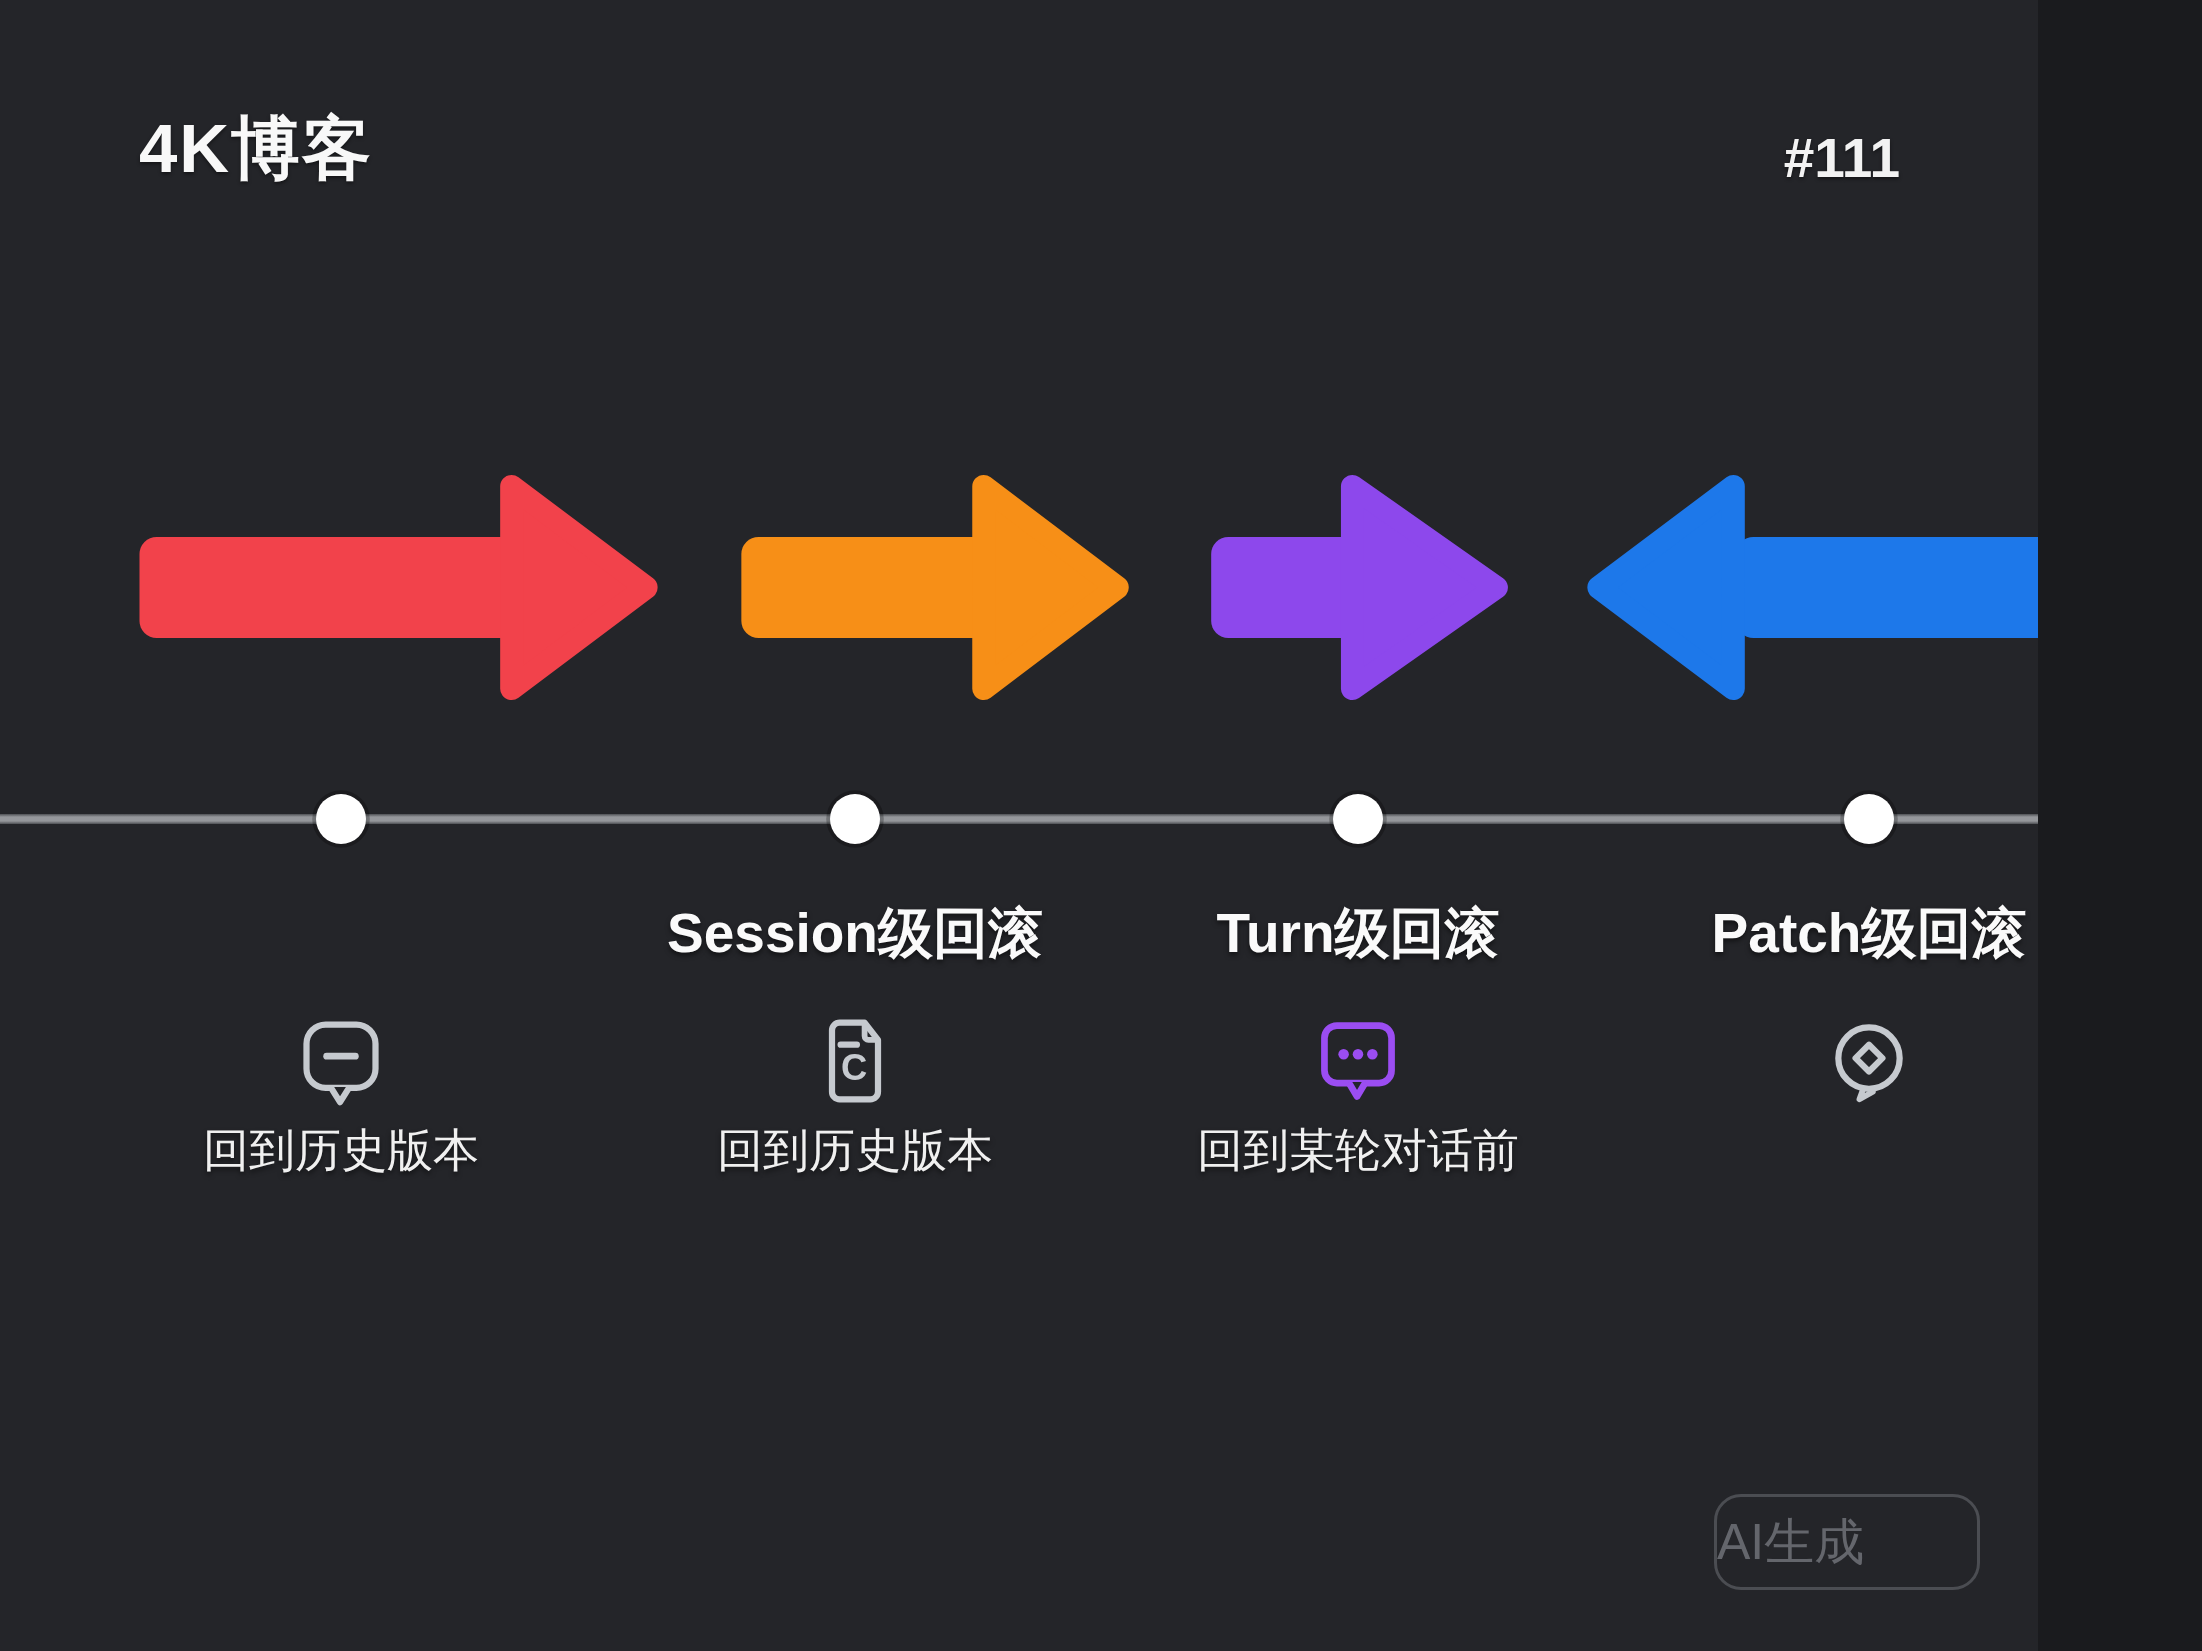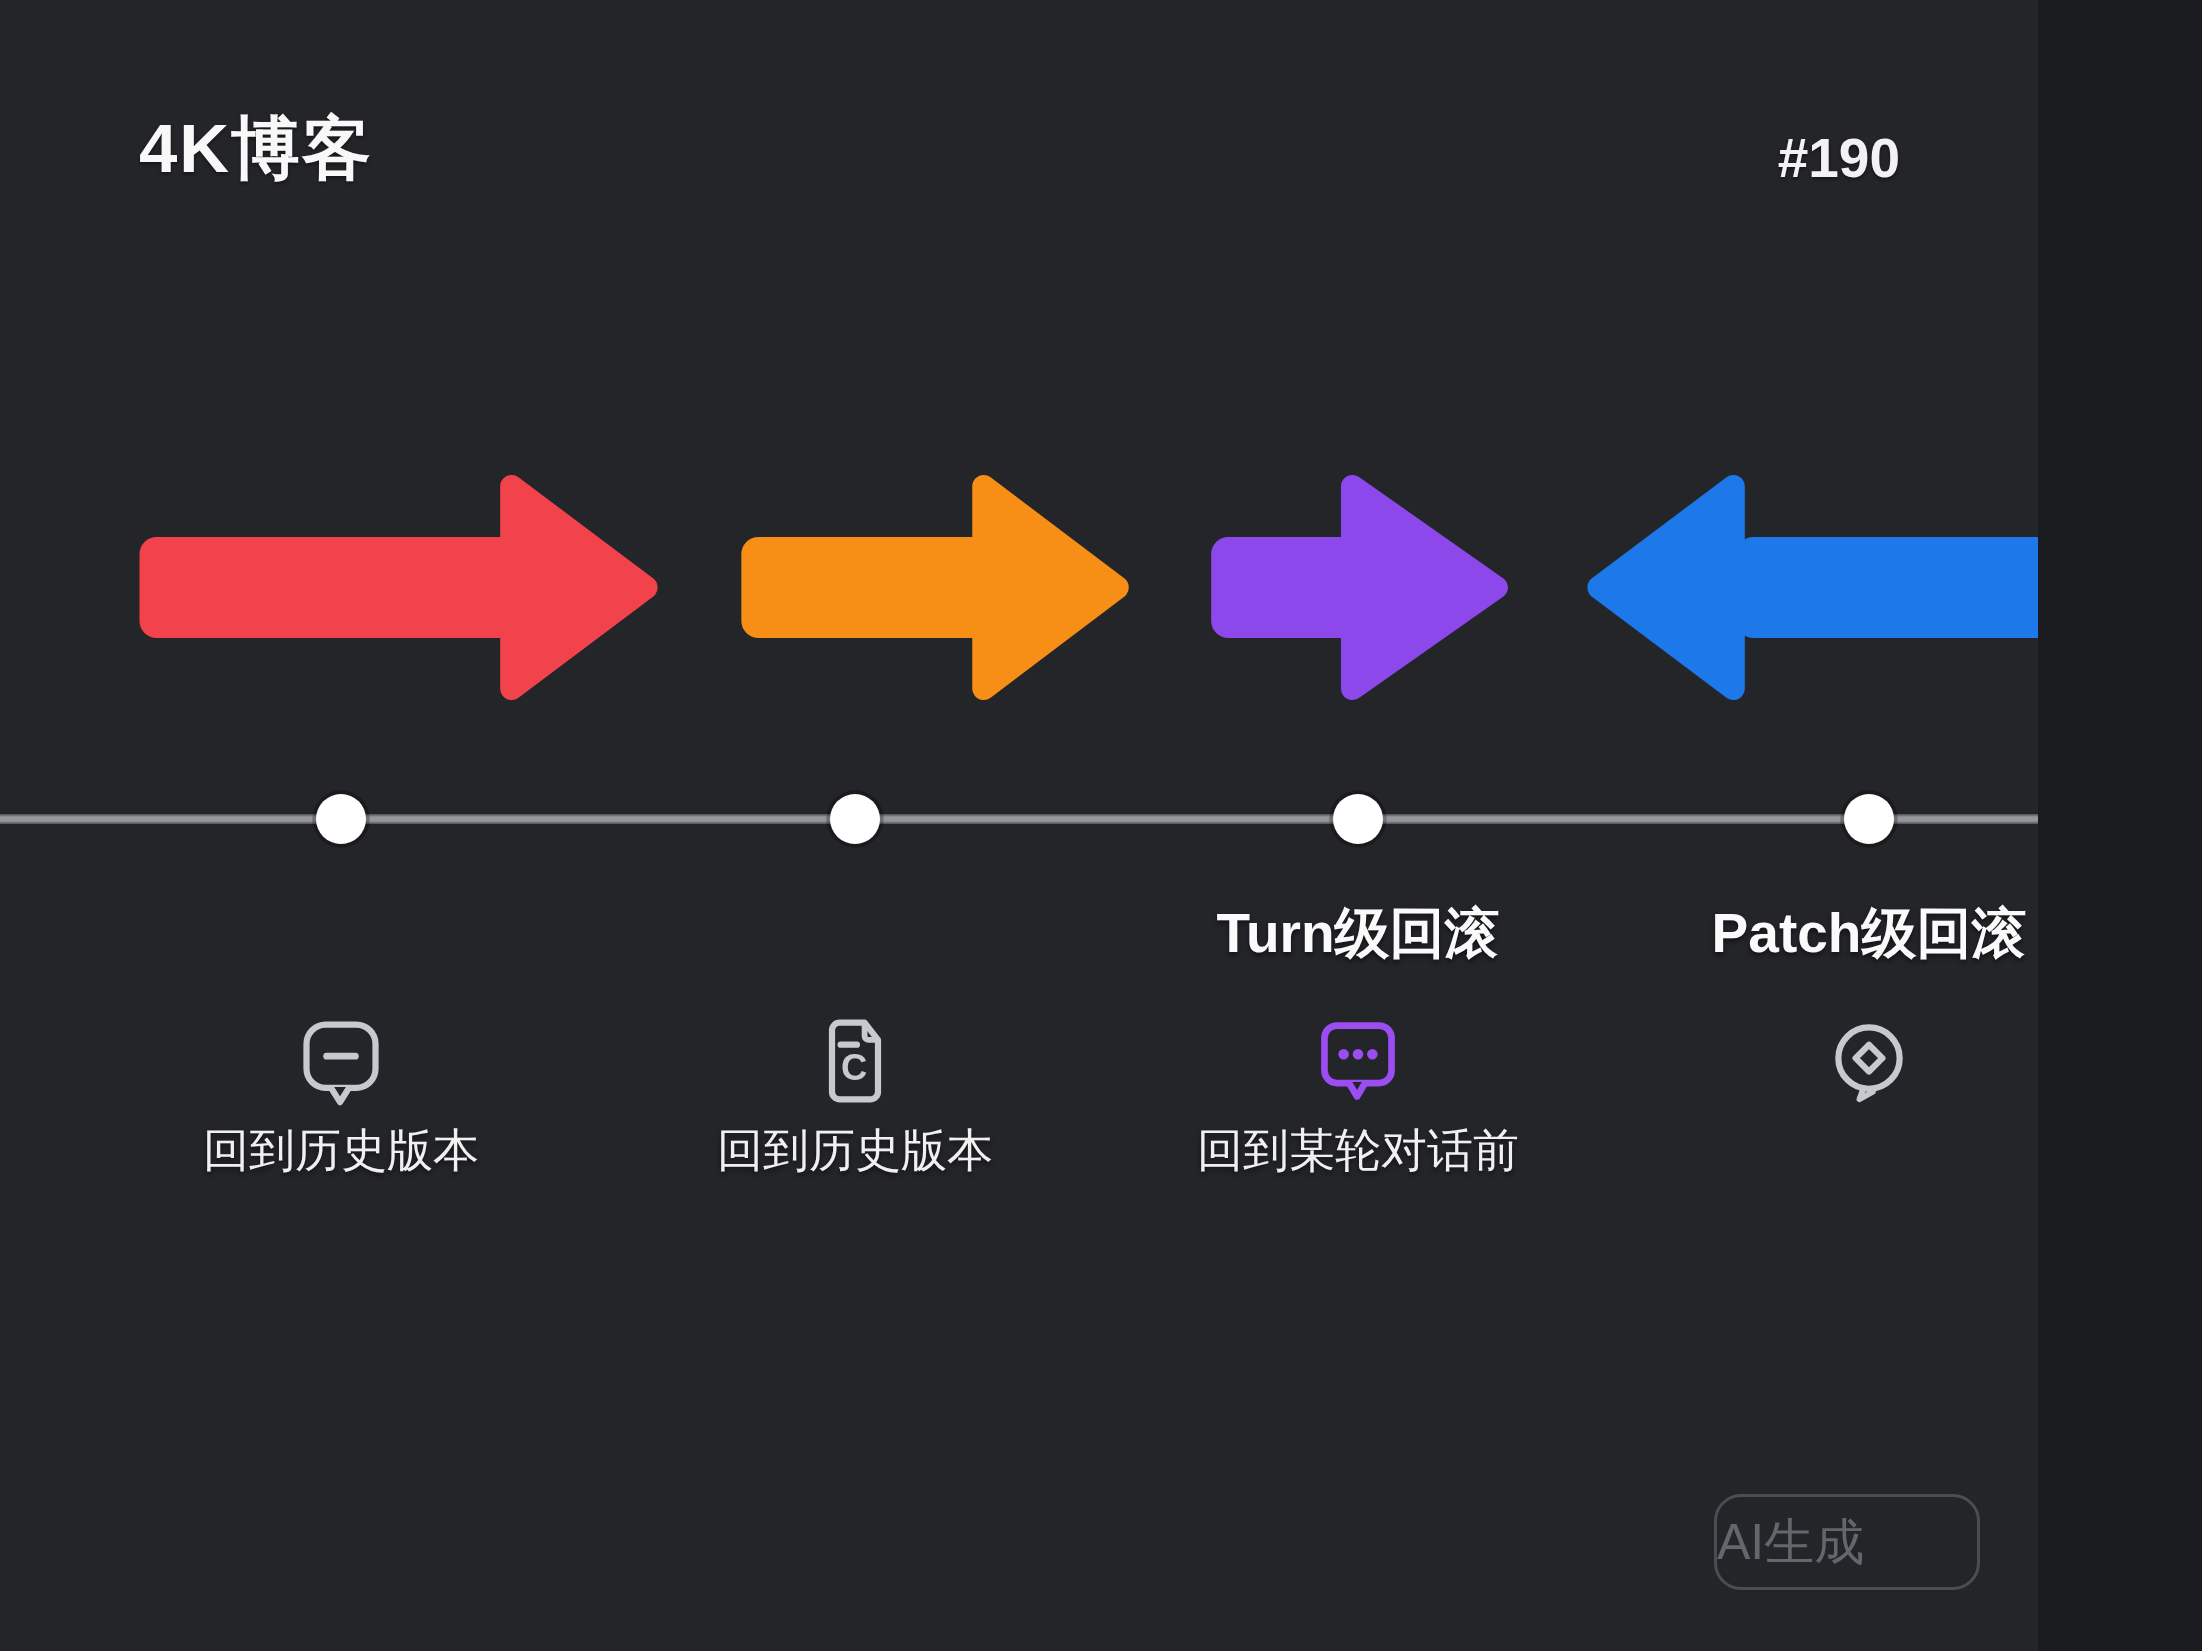--- a/index.html
+++ b/index.html
@@ -52,21 +52,21 @@
     display:flex;align-items:center;justify-content:flex-start;
     font-size:50px;font-weight:500;color:#64666c;
   }
 </style>
 </head>
 <body>
 
 <div id="canvas">
 
   <div class="title">4K博客</div>
-  <div class="issue">#190</div>
+  <div class="issue">#111</div>
 
   <svg class="arrow" style="left:139px;width:521px" viewBox="0 0 545 240">
     <rect x="0" y="67" width="405" height="106" rx="18" fill="#f2424b"></rect>
     <polygon points="390,14 531,120 390,226" stroke-width="24" stroke-linejoin="round" fill="#f2424b" stroke="#f2424b"></polygon>
   </svg>
 
   <svg class="arrow" style="left:741px;width:390px" viewBox="0 0 408 240">
     <rect x="0" y="67" width="268" height="106" rx="18" fill="#f78f17"></rect>
     <polygon points="254,14 394,120 254,226" stroke-width="24" stroke-linejoin="round" fill="#f78f17" stroke="#f78f17"></polygon>
   </svg>
@@ -80,20 +80,21 @@
     <rect x="158" y="67" width="342" height="106" rx="18" fill="#1d78ea"></rect>
     <polygon points="155,14 14,120 155,226" stroke-width="24" stroke-linejoin="round" fill="#1d78ea" stroke="#1d78ea"></polygon>
   </svg>
 
   <div class="timeline-line"></div>
   <span class="dot" style="left: 341px; background: rgb(255, 255, 255);"></span>
   <span class="dot" style="left: 855px; background: rgb(255, 255, 255);"></span>
   <span class="dot" style="left: 1358px; background: rgb(255, 255, 255);"></span>
   <span class="dot" style="left: 1869px; background: rgb(255, 255, 255);"></span>
 
+  <div class="step-label" style="left:855px">Session级回滚</div>
   <div class="step-label" style="left:1358px">Turn级回滚</div>
   <div class="step-label" style="left:1869px">Patch级回滚</div>
 
   <svg class="step-icon" style="left:341px" viewBox="0 0 96 96" fill="none">
     <rect x="12" y="10" width="72" height="66" rx="20" stroke-width="6.5" stroke="#c6cacf"></rect>
     <path d="M37 75 L47 91 L57 75" fill="#242529" stroke-width="6.5" stroke-linejoin="round" stroke="#c6cacf"></path>
     <line x1="33" y1="43" x2="63" y2="43" stroke-width="7" stroke-linecap="round" stroke="#c6cacf"></line>
   </svg>
 
   <svg class="step-icon" style="left:855px" viewBox="0 0 96 96" fill="none">

